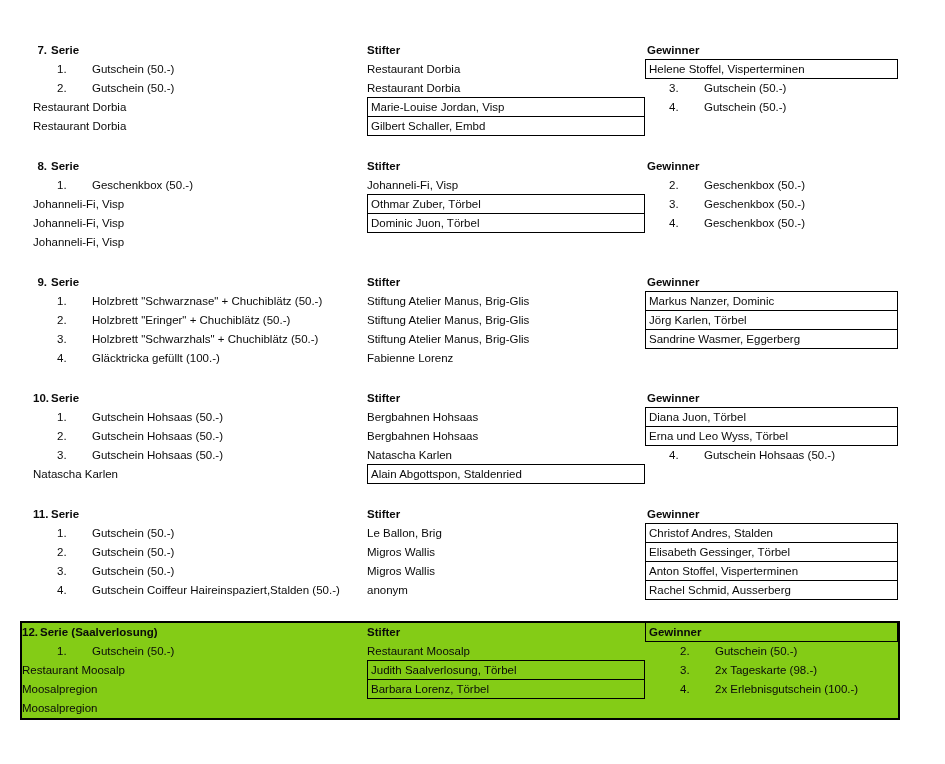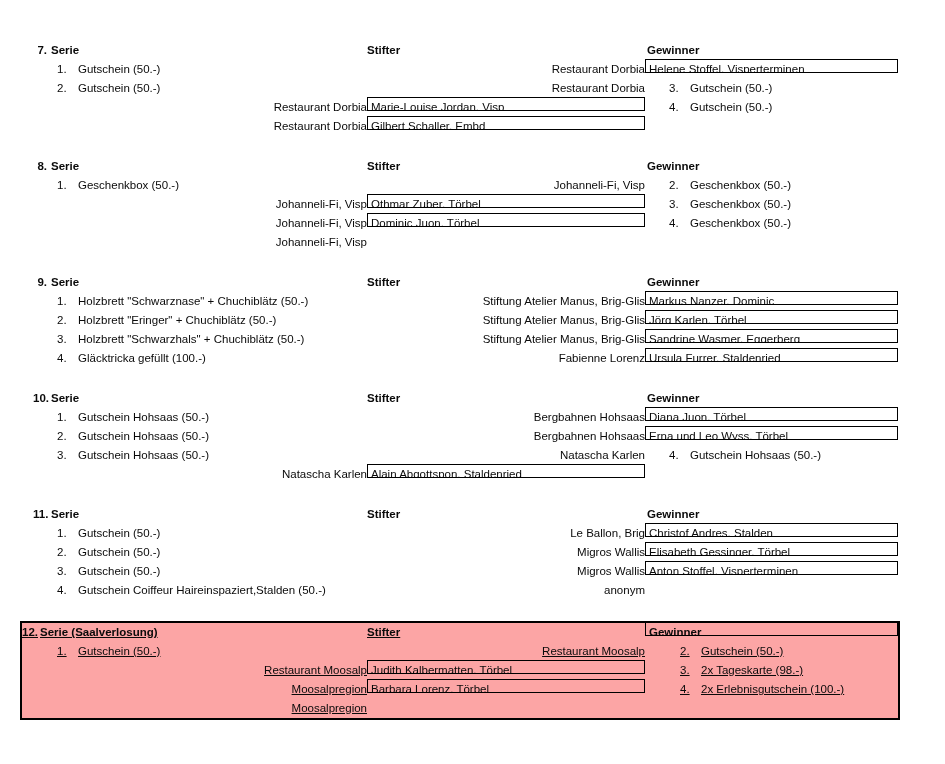--- a/index.html
+++ b/index.html
@@ -43,48 +43,46 @@
     text-align: right;
     margin-right: 4px;
   }
   .prize {
     display: flex;
     padding-left: 24px;
     line-height: 19px;
     white-space: nowrap;
   }
   .rnum { display: inline-block; width: 10px; flex: none; }
-  .ptext { margin-left: 11px; white-space: nowrap; text-align: right; }
+  .ptext { margin-left: 25px; white-space: nowrap; text-align: right; }
   .stifter {
     line-height: 19px;
     white-space: nowrap;
-    text-align: right;
   }
   .ghdr { padding-left: 2px; }
   .gcell { position: relative; }
   .gbox {
     box-sizing: border-box;
-    height: 14px;
+    height: 20px;
     margin-top: -1px;
     border: 1px solid #000000;
     padding: 0 3px;
     line-height: 18px;
     white-space: nowrap;
     overflow: hidden;
     background: #ffffff;
   }
   
   .section.hl {
     box-sizing: border-box;
     margin-left: -13px;
     width: 880px;
     height: 99px;
     border: 2px solid #000000;
-    background: #fca5a5;
-    text-decoration: underline;
+    background: #84cc16;
   }
   .hl .grid { grid-template-columns: 345px 278px 253px; }
   .hl .prize { padding-left: 35px; }
   .hl .gbox { background: transparent; }
   .hl .gbox.bold { font-weight: bold; }
 </style>
 </head>
 <body>
 
 <div class="page">
@@ -208,23 +206,20 @@
       <div class="stifter">Stiftung Atelier Manus, Brig-Glis</div>
       <div class="gcell">
           <div class="gbox">Sandrine Wasmer, Eggerberg</div>
         </div>
 
       <div class="prize">
         <span class="rnum">4.</span>
         <span class="ptext">Gläcktricka gefüllt (100.-)</span>
       </div>
       <div class="stifter">Fabienne Lorenz</div>
-      <div class="gcell">
-          <div class="gbox">Ursula Furrer, Staldenried</div>
-        </div>
     </div>
   </section>
 
   <section class="section">
     <div class="grid">
       <div class="hdr series-label">
         <span class="snum">10.</span>
         <span>Serie</span>
       </div>
       <div class="hdr">Stifter</div>
@@ -299,20 +294,23 @@
       <div class="stifter">Migros Wallis</div>
       <div class="gcell">
           <div class="gbox">Anton Stoffel, Visperterminen</div>
         </div>
 
       <div class="prize">
         <span class="rnum">4.</span>
         <span class="ptext">Gutschein Coiffeur Haireinspaziert,Stalden (50.-)</span>
       </div>
       <div class="stifter">anonym</div>
+      <div class="gcell">
+          <div class="gbox">Rachel Schmid, Ausserberg</div>
+        </div>
     </div>
   </section>
 
   <section class="section hl">
     <div class="grid">
       <div class="hdr series-label">
         <span class="snum">12.</span>
         <span>Serie (Saalverlosung)</span>
       </div>
       <div class="hdr">Stifter</div>
@@ -325,21 +323,21 @@
         <span class="ptext">Gutschein (50.-)</span>
       </div>
       <div class="stifter">Restaurant Moosalp</div>
 
       <div class="prize">
         <span class="rnum">2.</span>
         <span class="ptext">Gutschein (50.-)</span>
       </div>
       <div class="stifter">Restaurant Moosalp</div>
       <div class="gcell">
-          <div class="gbox">Judith Kalbermatten, Törbel</div>
+          <div class="gbox">Judith Saalverlosung, Törbel</div>
         </div>
 
       <div class="prize">
         <span class="rnum">3.</span>
         <span class="ptext">2x Tageskarte (98.-)</span>
       </div>
       <div class="stifter">Moosalpregion</div>
       <div class="gcell">
           <div class="gbox">Barbara Lorenz, Törbel</div>
         </div>

